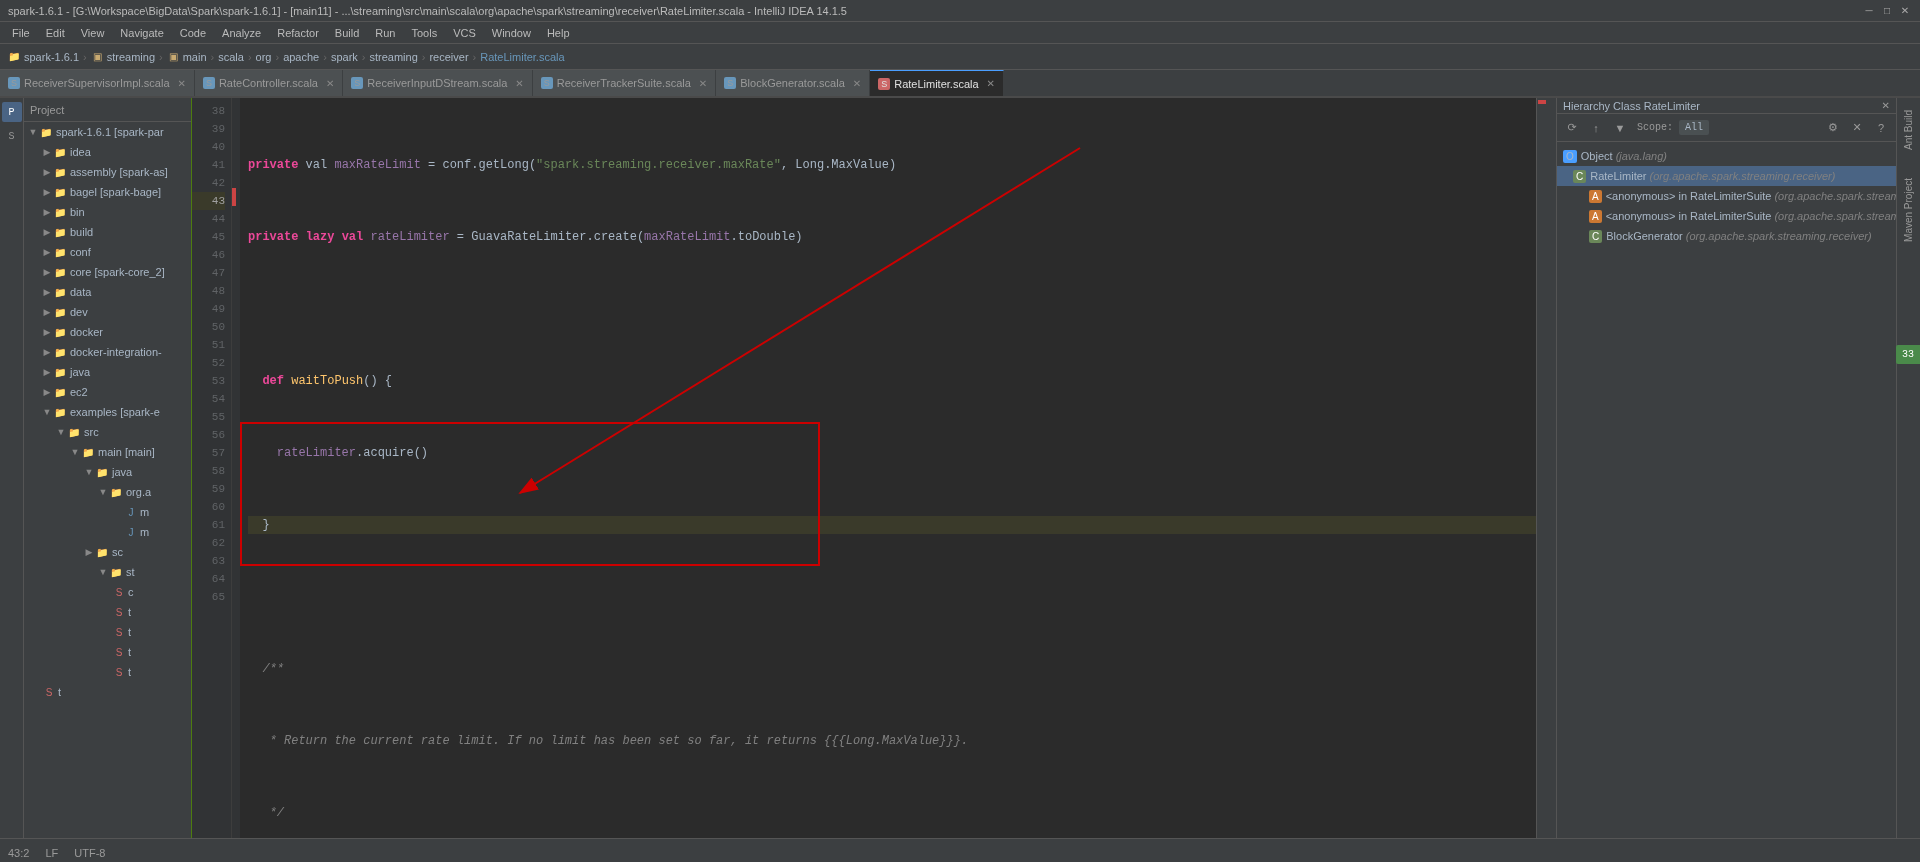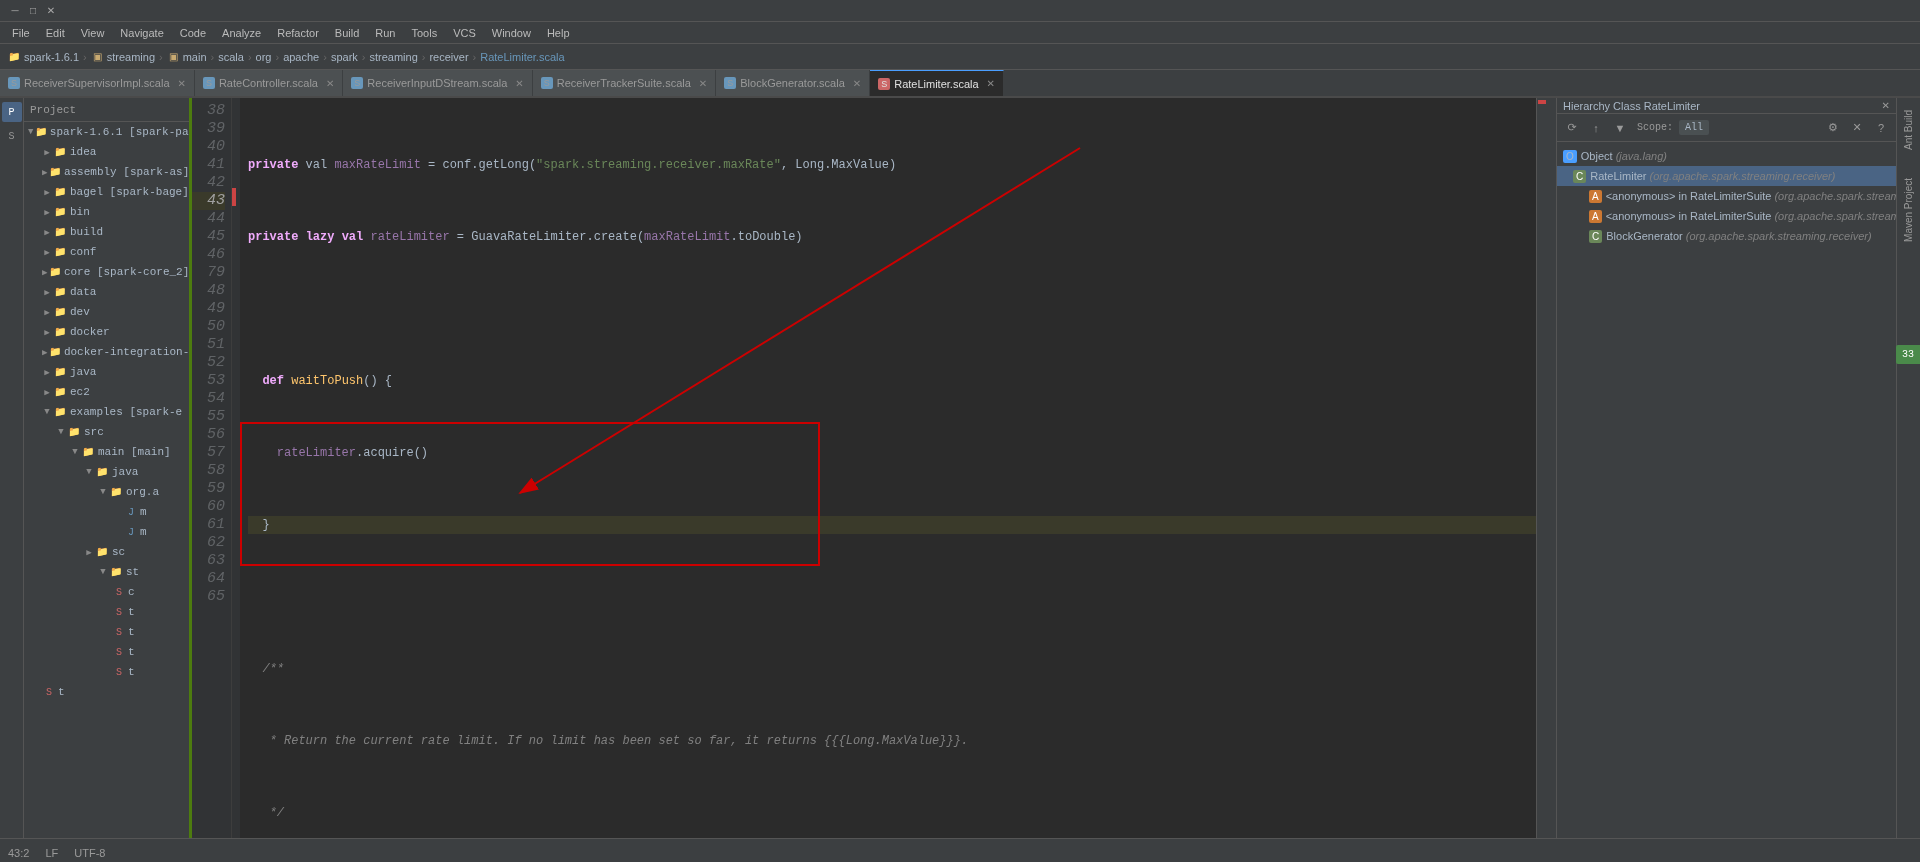--- a/index.html
+++ b/index.html
@@ -82,24 +82,24 @@
       color: #e0e0e0;
       border-top: 1px solid #4a9eff;
     }
     .tab .tab-icon { width: 12px; height: 12px; background: #6897bb; border-radius: 2px; font-size: 9px; display: flex; align-items: center; justify-content: center; }
     .tab .close-btn { font-size: 10px; color: #888; margin-left: 4px; }
 
     
     #sidebar {
       width: 168px;
       background: #3c3f41;
-      border-right: 3px solid #4d7c0f;
+      border-right: 1px solid #4d7c0f;
       overflow-y: auto;
       overflow-x: hidden;
-      font-family: Liberation Mono, monospace;
+      font-family: Liberation Sans, sans-serif;
       font-size: 11px;
       color: #a9b7c6;
     }
     #sidebar-header {
       background: #3c3f41;
       height: 24px;
       display: flex;
       align-items: center;
       padding: 0 6px;
       font-size: 11px;
@@ -128,41 +128,41 @@
       font-size: 11px;
       line-height: 18px;
       padding: 4px 0;
       text-align: right;
       padding-right: 6px;
       overflow: hidden;
       user-select: none;
       border-right: 1px solid #3d3d3d;
       flex-shrink: 0;
     }
-    .ln { height: 18px; font-size: 15px; font-style: italic; }
+    .ln { height: 18px; font-size: 11px; }
 
     #code-content {
       flex: 1;
       overflow: hidden;
       padding: 4px 0 4px 8px;
       font-size: 12px;
       line-height: 18px;
       background: #2b2b2b;
       white-space: pre;
       position: relative;
     }
 
     .code-line {
       height: 18px;
       display: flex;
       align-items: center;
     }
 
     
-    .kw { color: #f0abfc; font-weight: bold; }
+    .kw { color: #ec4899; font-weight: bold; }
     .str { color: #6a8759; }
     .comment { color: #808080; font-style: italic; }
     .fn { color: #ffc66d; }
     .param { color: #9876aa; }
     .normal { color: #a9b7c6; }
 
     
     #right-panel {
       width: 340px;
       background: #3c3f41;
@@ -329,20 +329,21 @@
       right: 2px;
       width: 8px;
       height: 4px;
       background: #cc4444;
     }
   </style>
 </head>
 <body>
 
 <div id="title-bar">
+  <span class="title-text">spark-1.6.1 - [G:\Workspace\BigData\Spark\spark-1.6.1] - [main11] - ...\streaming\src\main\scala\org\apache\spark\streaming\receiver\RateLimiter.scala - IntelliJ IDEA 14.1.5</span>
   <div class="win-btns">
     <span class="win-btn">─</span>
     <span class="win-btn">□</span>
     <span class="win-btn">✕</span>
   </div>
 </div>
 
 <div id="menu-bar">
   <span>File</span>
   <span>Edit</span>
@@ -595,21 +596,21 @@
     <div id="line-numbers">
       <div class="ln">38</div>
       <div class="ln">39</div>
       <div class="ln">40</div>
       <div class="ln">41</div>
       <div class="ln">42</div>
       <div class="ln" style="background:#3a3a2a; color:#a0a0a0;">43</div>
       <div class="ln">44</div>
       <div class="ln">45</div>
       <div class="ln">46</div>
-      <div class="ln">79</div>
+      <div class="ln">47</div>
       <div class="ln">48</div>
       <div class="ln">49</div>
       <div class="ln">50</div>
       <div class="ln">51</div>
       <div class="ln">52</div>
       <div class="ln">53</div>
       <div class="ln">54</div>
       <div class="ln">55</div>
       <div class="ln">56</div>
       <div class="ln">57</div>

